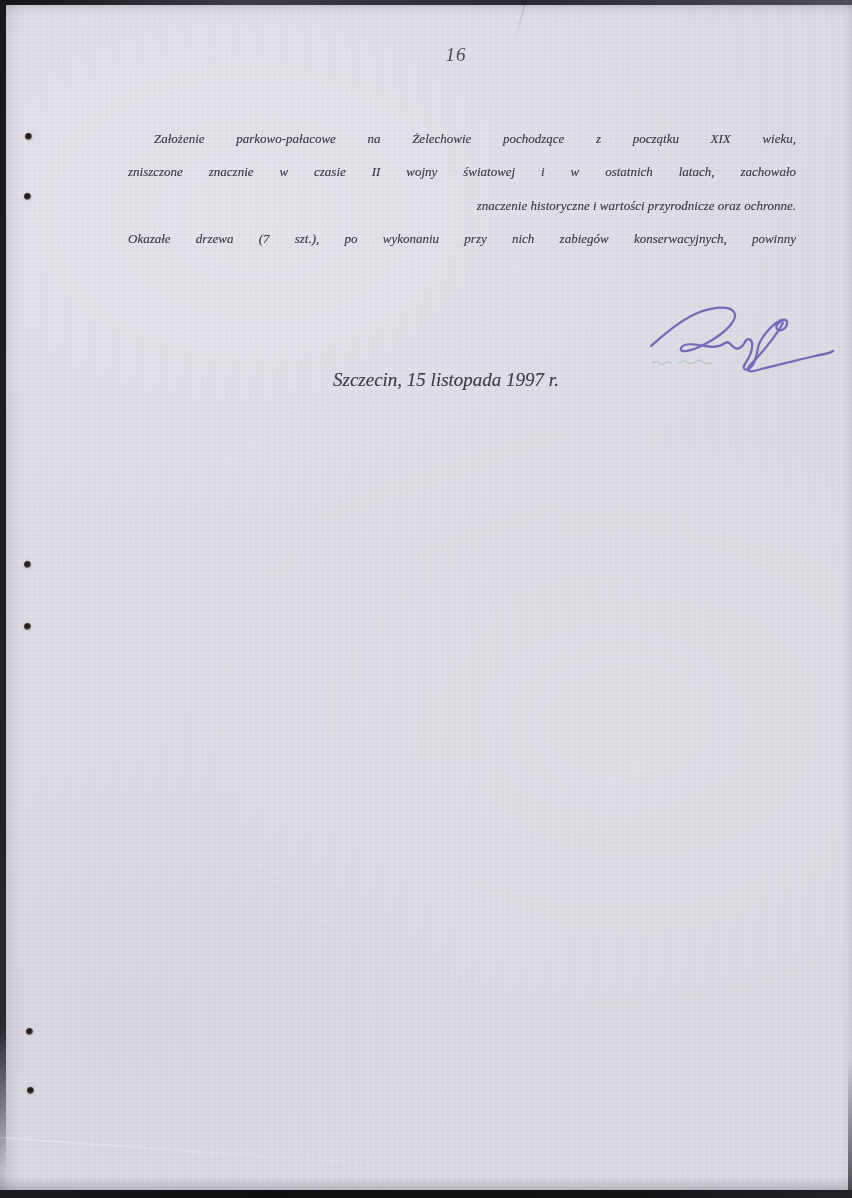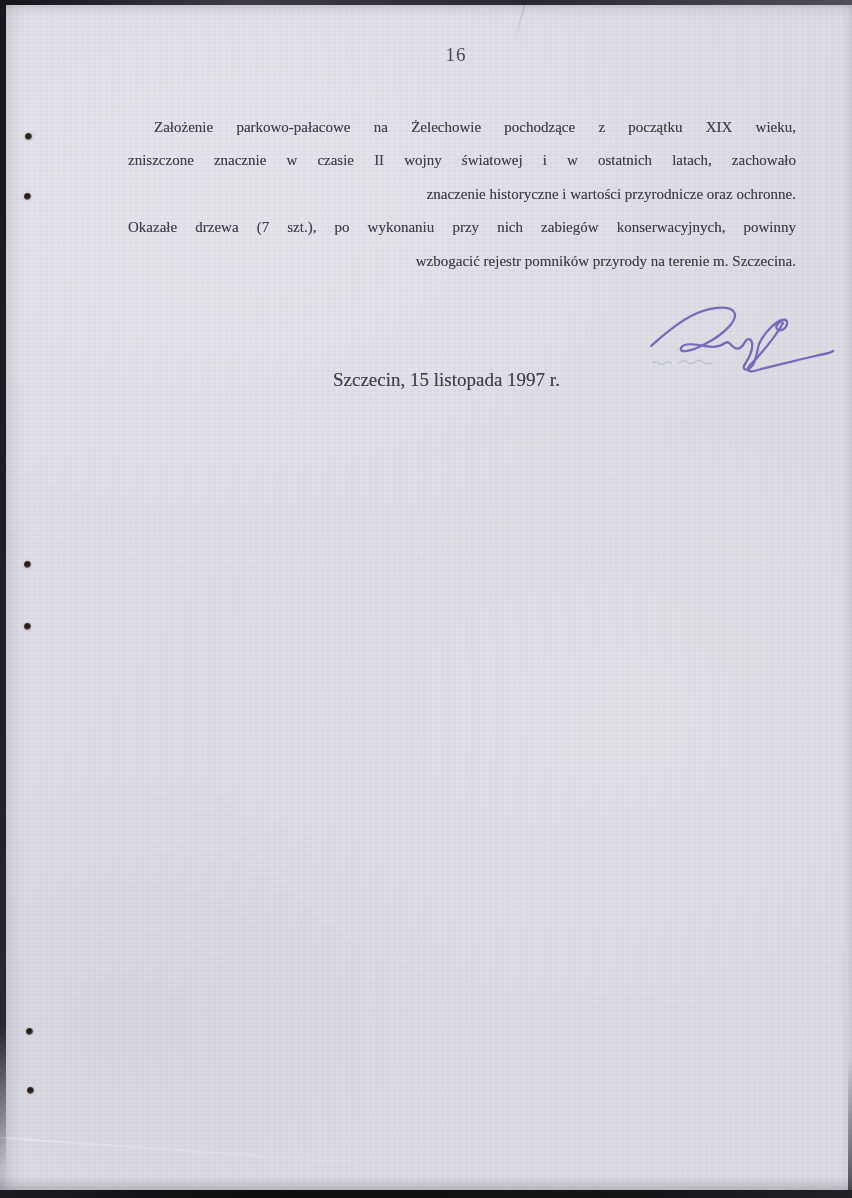--- a/index.html
+++ b/index.html
@@ -23,20 +23,21 @@
     background:
       radial-gradient(900px 620px at 30% 18%, rgba(255,255,255,0.22), rgba(255,255,255,0) 62%),
       radial-gradient(760px 540px at 72% 60%, rgba(255,255,255,0.13), rgba(255,255,255,0) 60%),
       radial-gradient(600px 420px at 15% 85%, rgba(190,188,205,0.18), rgba(190,188,205,0) 60%),
       linear-gradient(128deg, rgba(140,140,170,0.06), rgba(20,20,40,0.04)),
       #e4e2ea;
     box-shadow:
       inset 14px 0 22px -12px rgba(40,40,62,0.30),
       inset 0 12px 16px -10px rgba(40,40,62,0.32),
       inset -6px -8px 18px -10px rgba(40,40,62,0.20);
+    font-style: italic;
   }
   
   .grain {
     position: absolute; inset: 0;
     background:
       repeating-linear-gradient(0deg, rgba(255,255,255,0.015) 0 2px, rgba(0,0,0,0.012) 2px 4px),
       repeating-linear-gradient(90deg, rgba(255,255,255,0.01) 0 3px, rgba(0,0,0,0.01) 3px 6px);
     pointer-events: none;
   }
   
@@ -93,23 +94,23 @@
     width: 100%;
     text-align: center;
     transform: translateX(30px);
     font-size: 19px;
     letter-spacing: 1px;
     color: #4a4854;
   }
   
   .body-text {
     position: absolute;
-    left: 128px; top: 111px;
+    left: 128px; top: 122px;
     width: 668px;
-    font-size: 15px;
+    font-size: 13px;
     line-height: 33.4px;
     color: #413f4c;
     text-shadow: 0 0 0.6px rgba(65,63,76,0.55);
   }
   .tline {
     white-space: normal;
   }
   .tline.just {
     text-align: justify;
     text-align-last: justify;
@@ -146,21 +147,20 @@
     <div class="crease-top"></div>
     <div class="crease-bottom"></div>
 
     <div class="page-number">16</div>
 
     <div class="body-text">
       <div class="tline just indent">Założenie parkowo-pałacowe na Żelechowie pochodzące z początku XIX wieku,</div>
       <div class="tline just">zniszczone znacznie w czasie II wojny światowej i w ostatnich latach, zachowało</div>
       <div class="tline left">znaczenie historyczne i wartości przyrodnicze oraz ochronne.</div>
       <div class="tline just">Okazałe drzewa (7 szt.), po wykonaniu przy nich zabiegów konserwacyjnych, powinny</div>
-      <div class="tline left">wzbogacić rejestr pomników przyrody na terenie m. Szczecina.</div>
     </div>
 
     <svg class="signature" viewBox="0 0 190 75">
 
       <g stroke="#86a89b" stroke-width="1.4" fill="none" opacity="0.40" stroke-linecap="round">
         <path d="M 8,61 q 3,-3 6,0 q 3,3 6,0 q 3,-3 6,0"></path>
         <path d="M 34,61 q 4,-4 8,-1 q 4,3 8,0 q 4,-3 8,0 q 4,3 8,1"></path>
       </g>
 
       <g stroke="#6c63b6" stroke-width="2.3" fill="none" opacity="0.92" stroke-linecap="round" stroke-linejoin="round">

